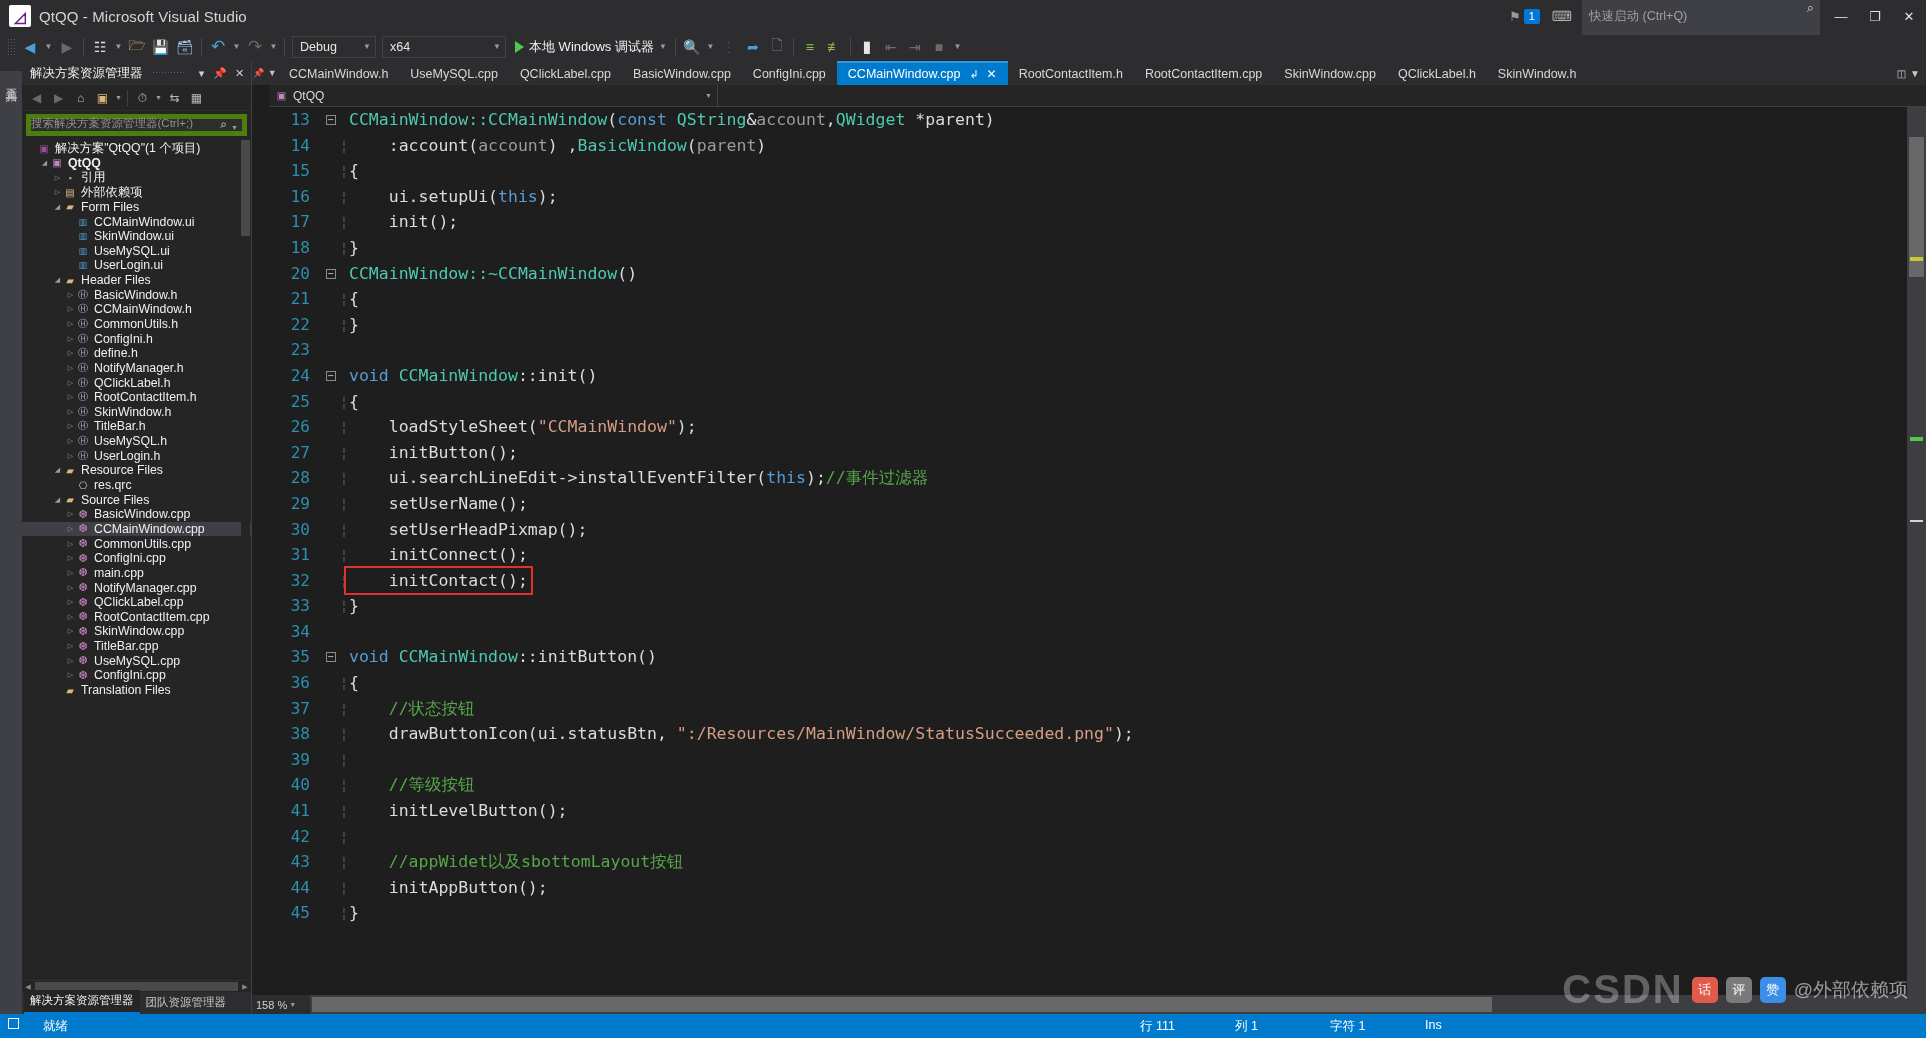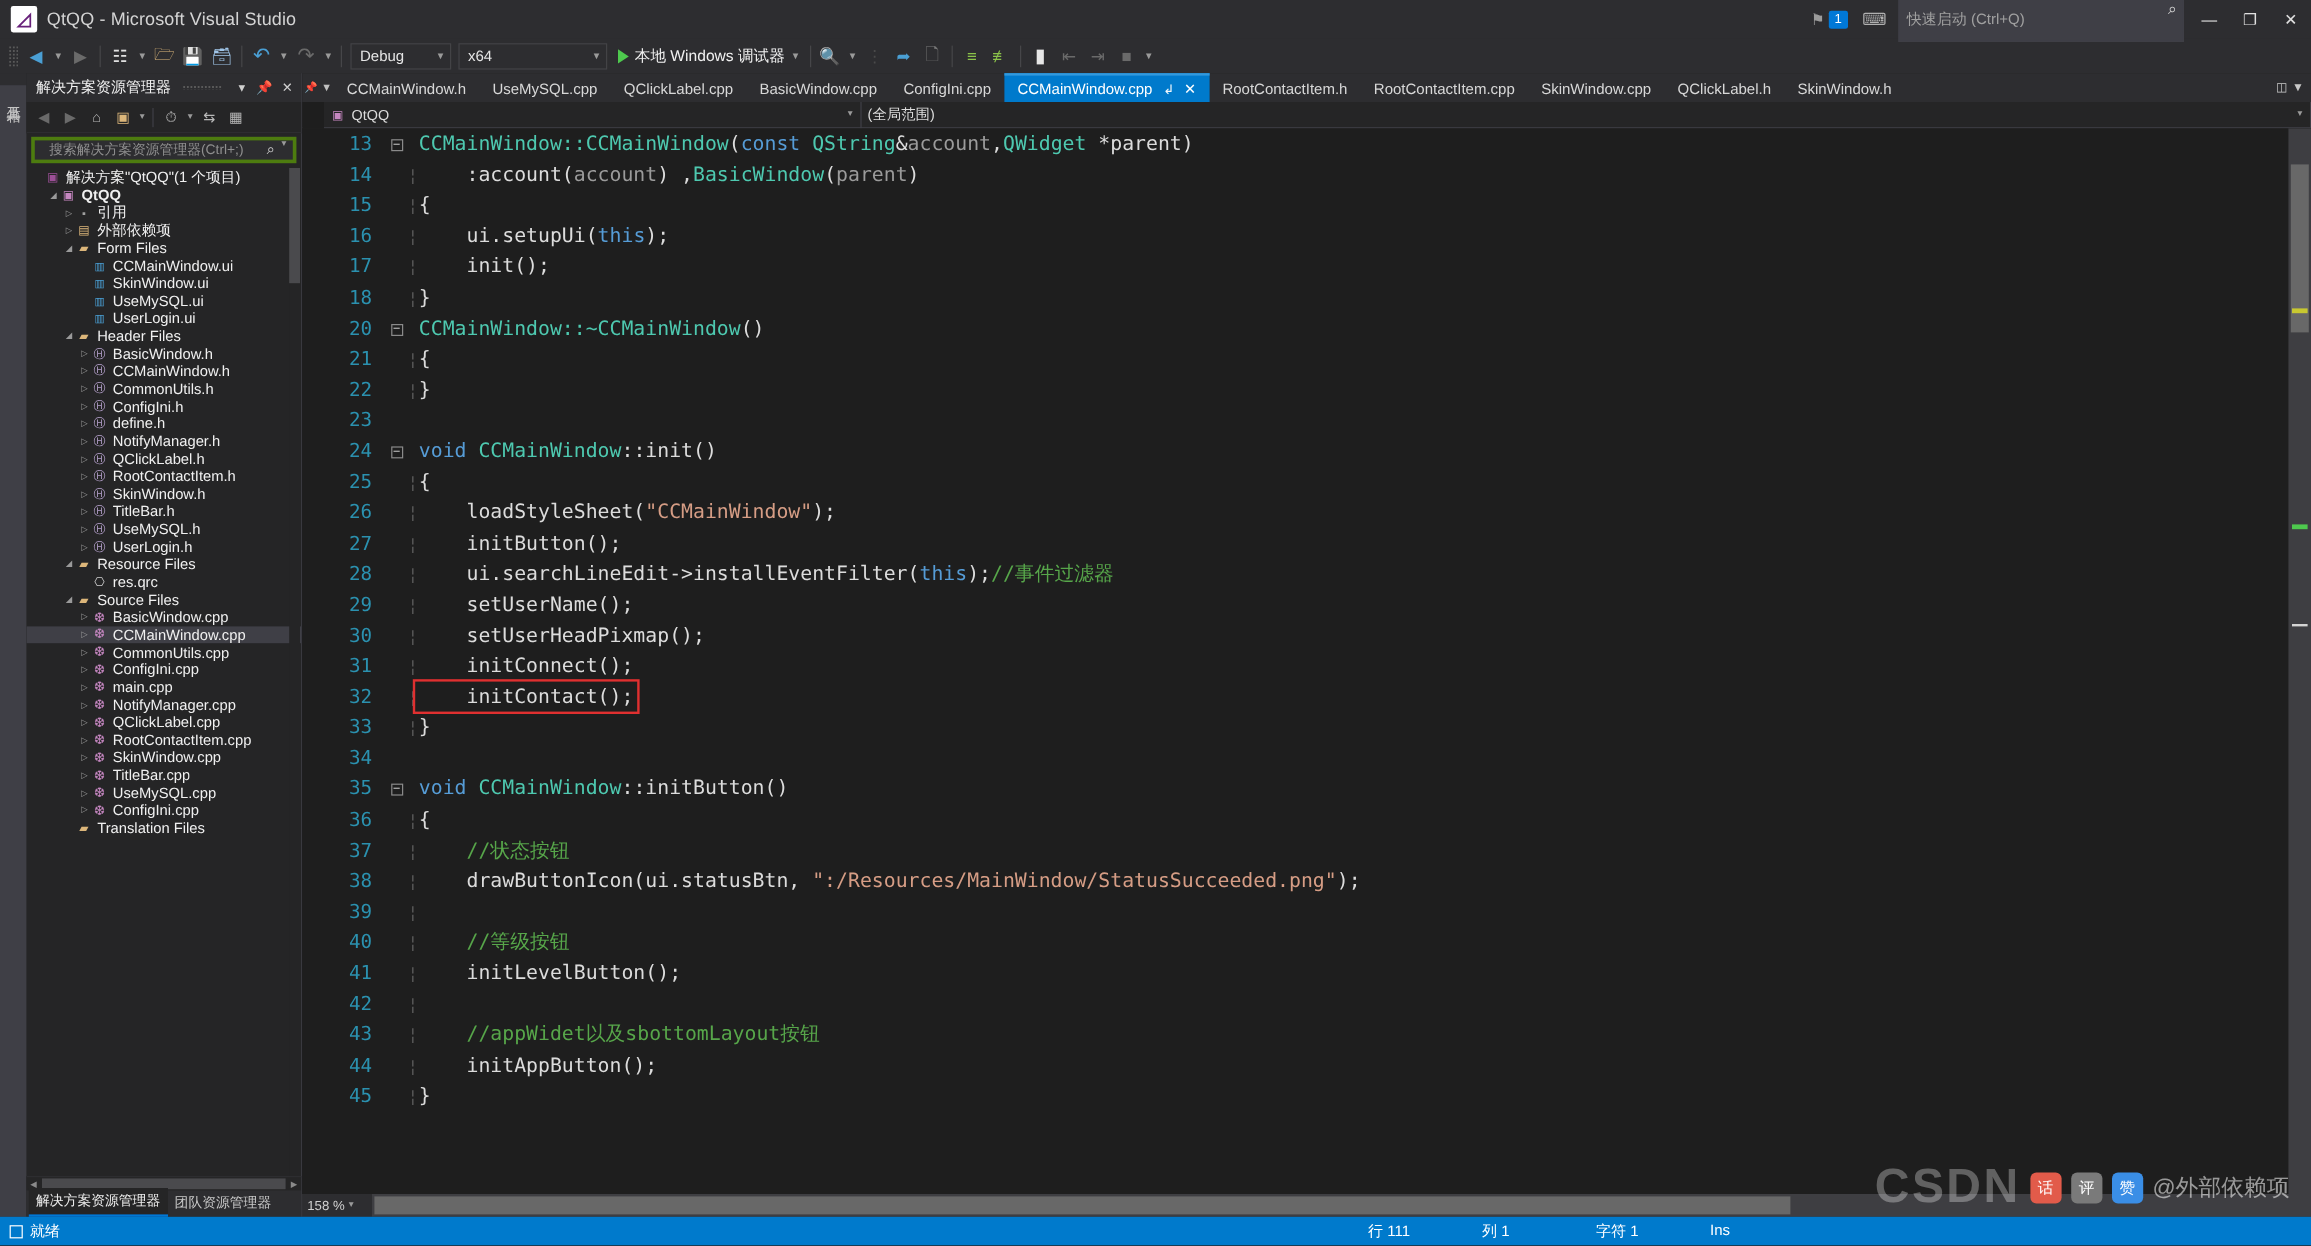--- a/index.html
+++ b/index.html
@@ -132,22 +132,22 @@
   .se-tb {
     width: 21px; height: 21px; display: flex; align-items: center;
     justify-content: center; font-size: 12px; color: #b8b8b8;
   }
   .se-tb.dim { color: #6a6a6a; }
   .se-caret { width: 9px; color: #9a9a9a; font-size: 7px; display:flex;
               align-items:center; justify-content:center;}
   .se-sep { width: 1px; height: 16px; background: #3f3f46; margin: 0 3px; }
   .se-search {
     height: 22px; margin: 3px 4px 2px 4px; background: #2d2d30;
-    border: 3px solid #4d7c0f; display: flex; align-items: flex-start;
-    padding: 0 4px 0 12px; font-size: 11.5px; color: #8f8f8f; position: relative;
+    border: 5px solid #4d7c0f; display: flex; align-items: flex-end;
+    padding: 0 4px 0 0; font-size: 11.5px; color: #8f8f8f; position: relative;
   }
   .se-search .mag { margin-left: auto; color: #d5d5d5; font-size: 12px; }
   .se-search .caret2 { color: #9a9a9a; font-size: 7px; margin-left: 4px; }
   .se-tree {
     flex: 1 1 auto; overflow: hidden; position: relative;
     padding-top: 3px; font-size: 12.3px; color: #f0f0f0;
   }
   .node {
     display: flex; align-items: center; height: 14.65px; white-space: nowrap;
     padding-right: 4px;
@@ -274,21 +274,21 @@
     background: #2d2d30; color: #d0d0d0; font-size: 11px;
     display: flex; align-items: center; padding-left: 4px; gap: 2px;
   }
   .zoomcaret { font-size: 7px; color: #9a9a9a; }
 
   
   .statusbar {
     height: 24px; flex: 0 0 24px; background: #007acc; display: flex;
     align-items: center; color: #ffffff; font-size: 12.5px; position: relative;
   }
-  .sb-ready { display: flex; align-items: center; gap: 6px; padding-left: 8px; }
+  .sb-ready { display: flex; gap: 24px; padding-left: 8px; }
   .sb-flag { width: 11px; height: 11px; border: 1.5px solid #ffffff; }
   .sb-pos { position: absolute; display: flex; gap: 0; }
   .sb-cell { width: 95px; }
 
   
   .watermark {
     position: absolute; right: 18px; bottom: 26px; display: flex;
     align-items: center; gap: 8px; pointer-events: none;
   }
   .wm-text {
@@ -655,24 +655,20 @@
           <span>◫</span>
           <span>▼</span>
         </div>
       </div>
 
       <div class="navbar">
         <div class="nav-gutter"></div>
         <div class="nav-combo c1">
           <span class="nav-ico">▣</span>
           <span>QtQQ</span>
-          <span class="ncaret">▼</span>
-        </div>
-        <div class="nav-combo c2">
-          <span>(全局范围)</span>
           <span class="ncaret">▼</span>
         </div>
       </div>
 
       <div class="codewrap">
         <div class="indic-margin"></div>
         <div class="code-scroll" id="code-scroll">
             <div class="cline"><span class="lnum">13</span><span class="fold"><span class="foldbox">−</span></span><span class="guide" style="color: rgb(90, 90, 90);"></span><span class="ctext"><span><span class="t">CCMainWindow::CCMainWindow</span><span>(</span><span class="k">const </span><span class="t">QString</span><span>&amp;</span><span class="p">account</span><span>,</span><span class="t">QWidget </span><span>*parent)</span></span></span></div>
             <div class="cline"><span class="lnum">14</span><span class="fold"></span><span class="guide" style="color: rgb(90, 90, 90);">¦</span><span class="ctext"><span><span>    :account(</span><span class="p">account</span><span>) ,</span><span class="t">BasicWindow</span><span>(</span><span class="p">parent</span><span>)</span></span></span></div>
             <div class="cline"><span class="lnum">15</span><span class="fold"></span><span class="guide" style="color: rgb(90, 90, 90);">¦</span><span class="ctext"><span><span>{</span></span></span></div>

